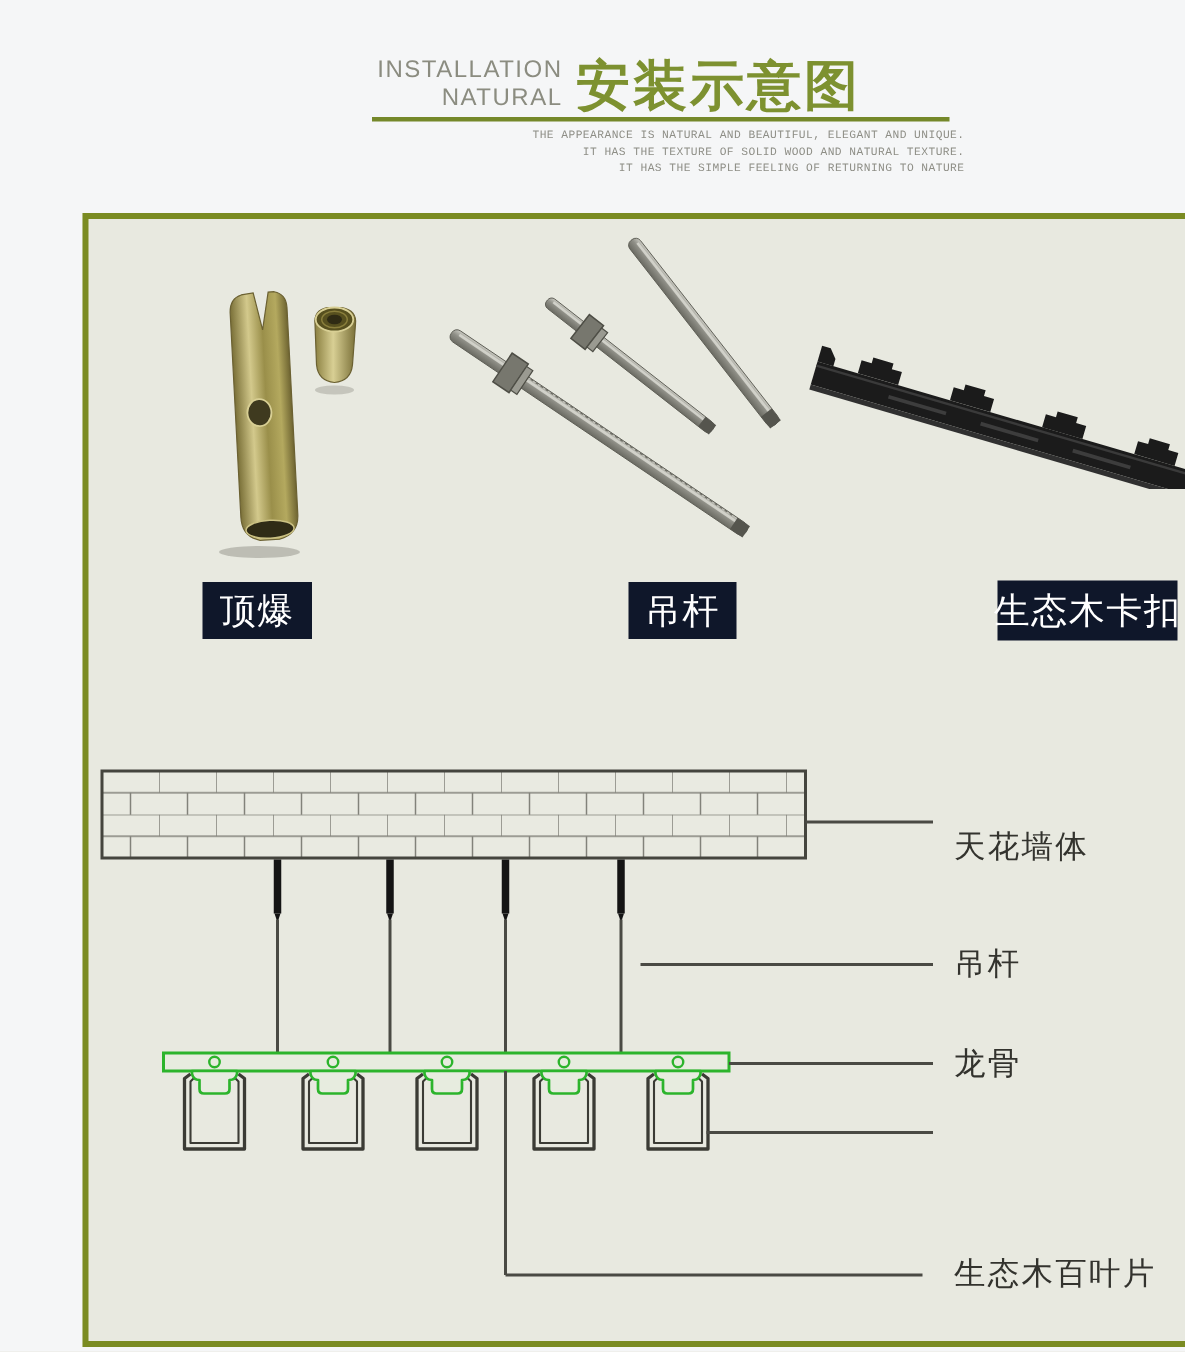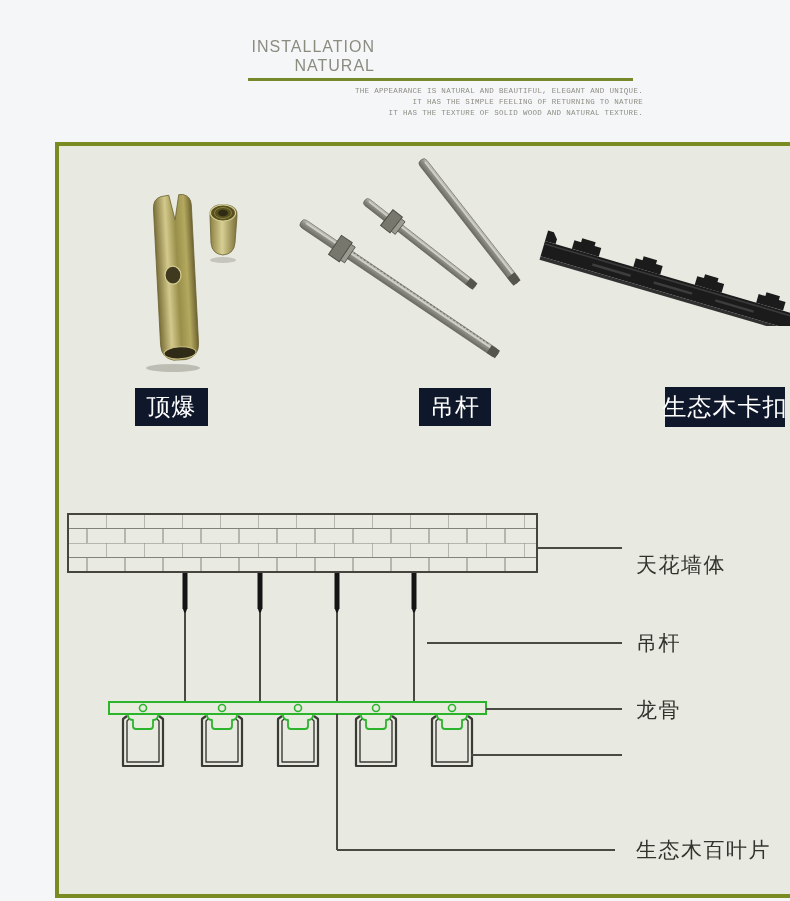--- a/index.html
+++ b/index.html
@@ -71,25 +71,26 @@
 </style>
 </head>
 <body>
 
 <div class="page">
 
   <div class="hdr-en">
     <div>INSTALLATION</div>
     <div>NATURAL</div>
   </div>
+  <div class="hdr-cn">安装示意图</div>
   <div class="hdr-underline"></div>
   <div class="taglines">
     <div>THE APPEARANCE IS NATURAL AND BEAUTIFUL, ELEGANT AND UNIQUE.</div>
+    <div>IT HAS THE TEXTURE OF SOLID WOOD AND NATURAL TEXTURE.</div>
     <div>IT HAS THE SIMPLE FEELING OF RETURNING TO NATURE</div>
-    <div>IT HAS THE TEXTURE OF SOLID WOOD AND NATURAL TEXTURE.</div>
   </div>
 
   <div class="board">
 
     <svg class="svg-anchor" width="120" height="190" viewBox="0 0 120 190">
       <defs>
         <linearGradient id="brass" x1="0" y1="0" x2="1" y2="0">
           <stop offset="0" stop-color="#7a7038"></stop>
           <stop offset="0.3" stop-color="#d3c98c"></stop>
           <stop offset="0.55" stop-color="#9a8f4a"></stop>

